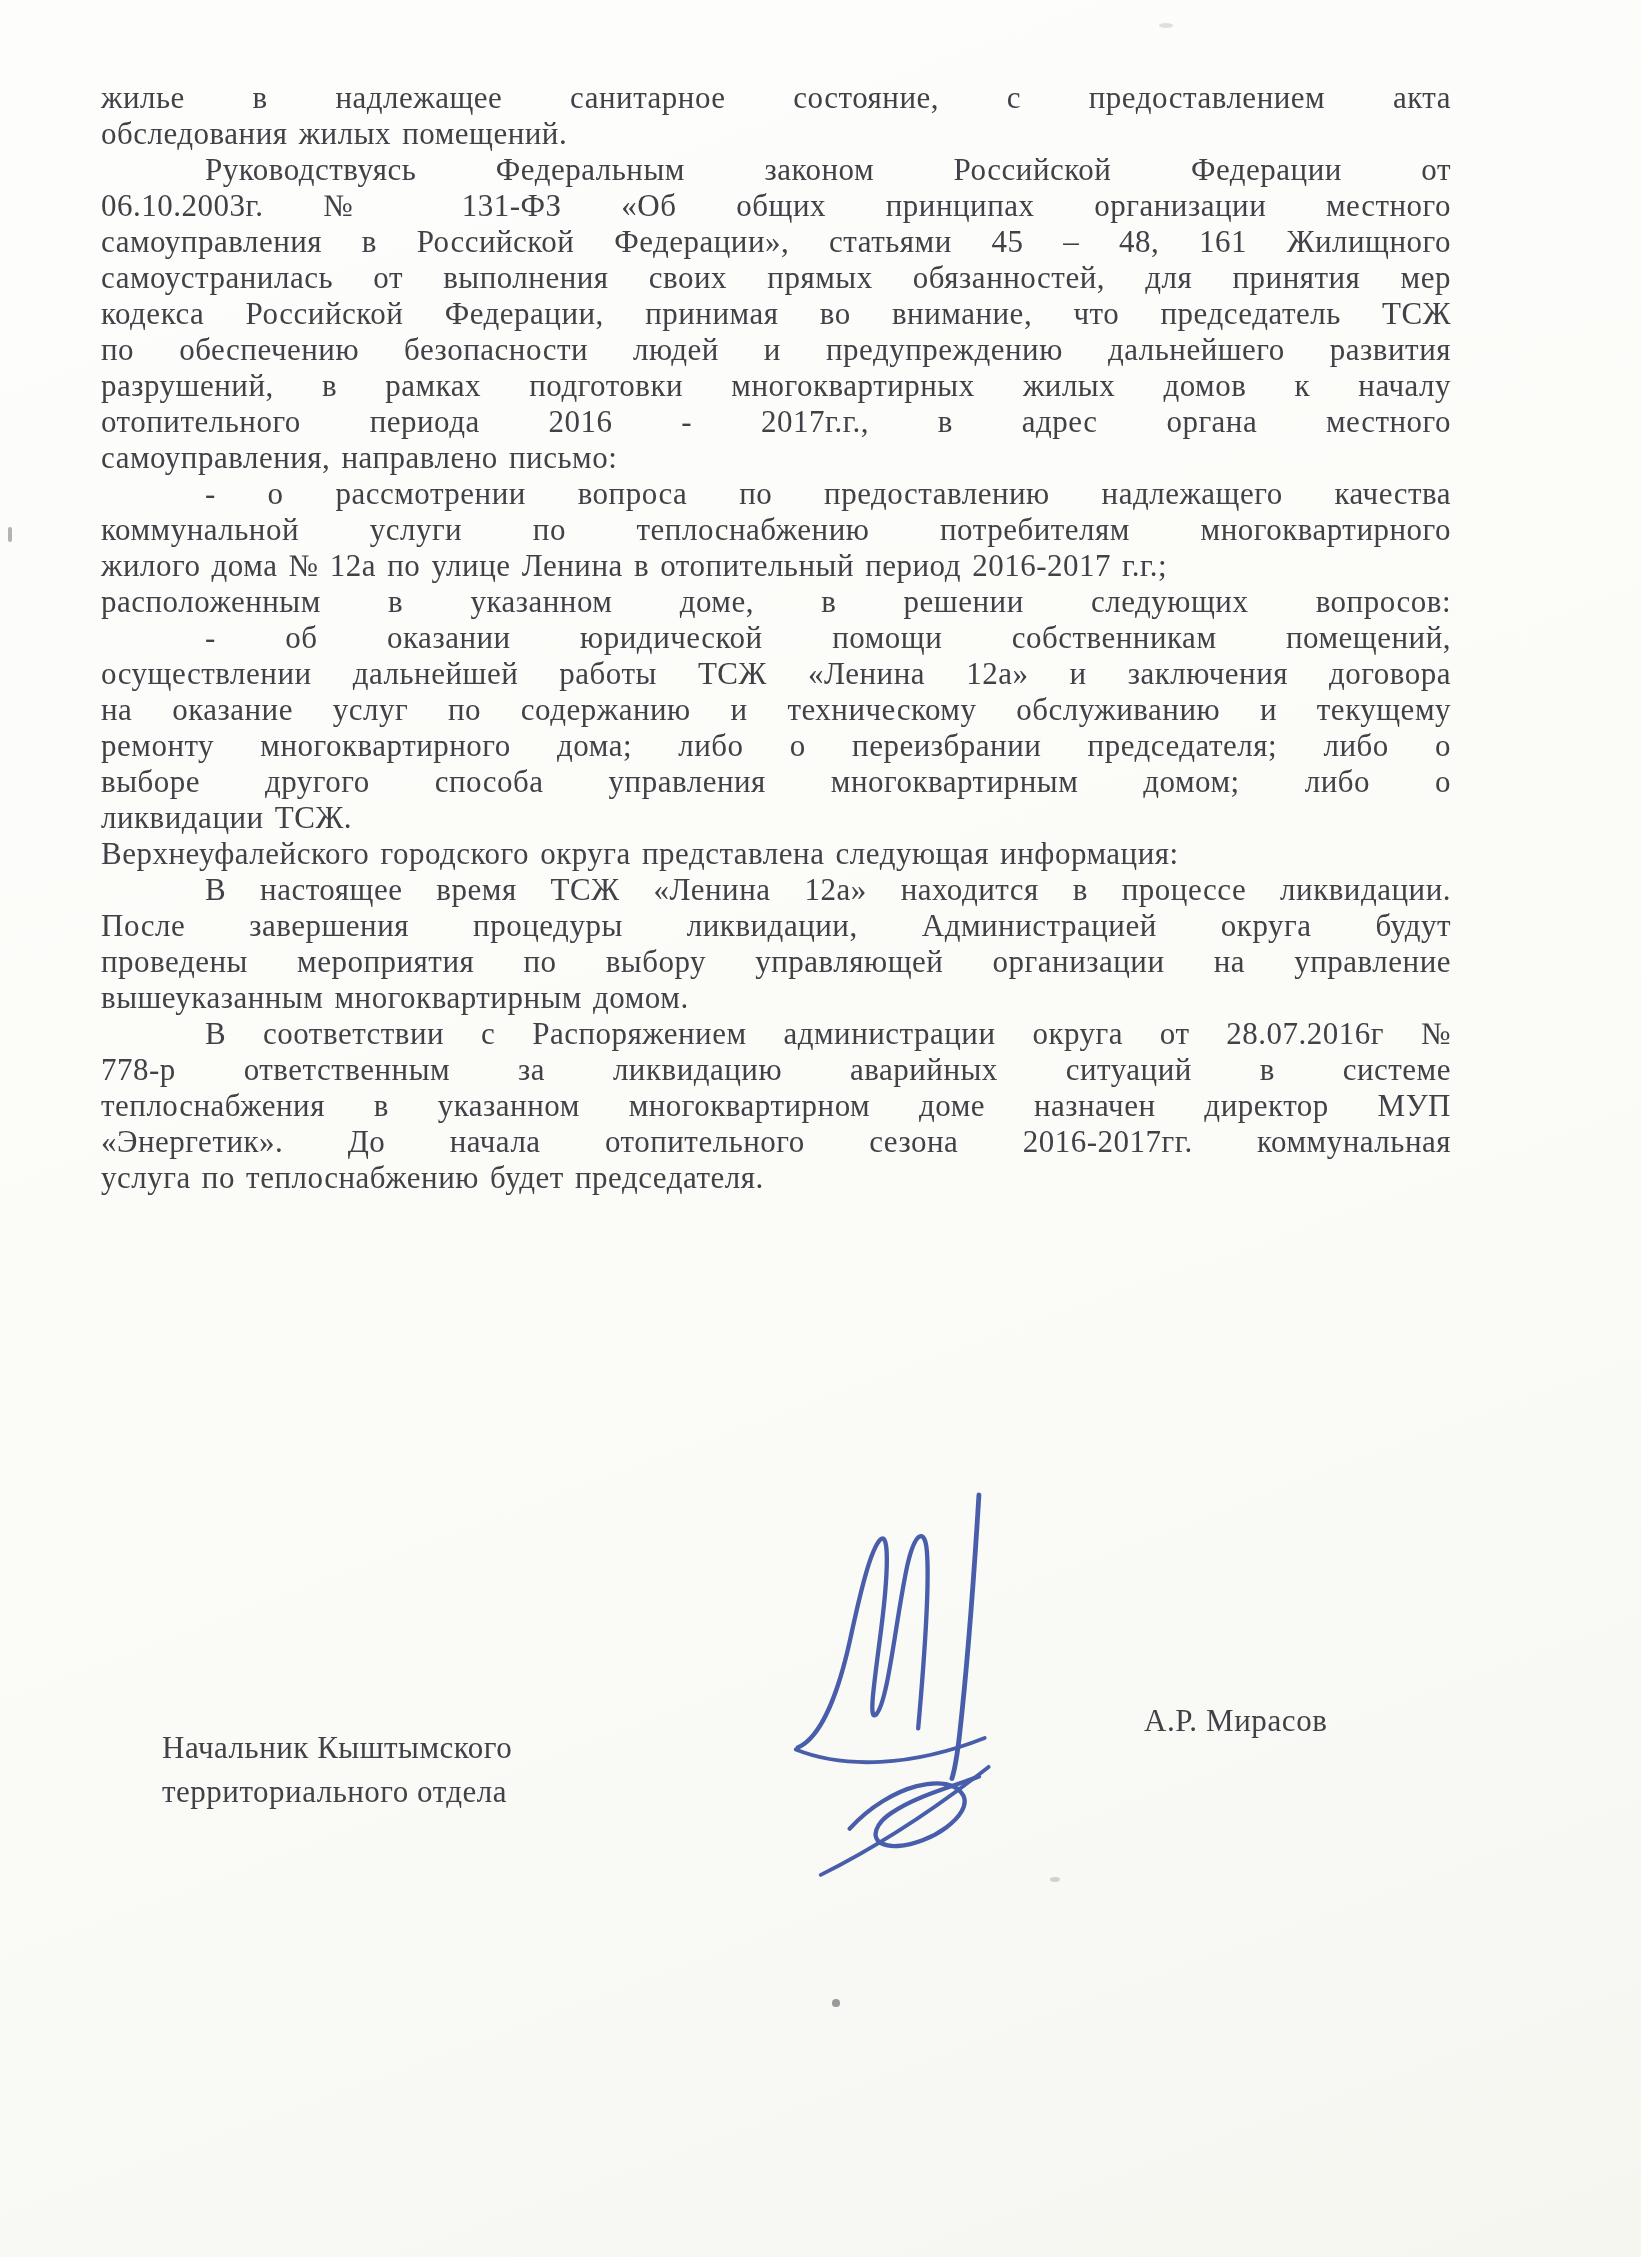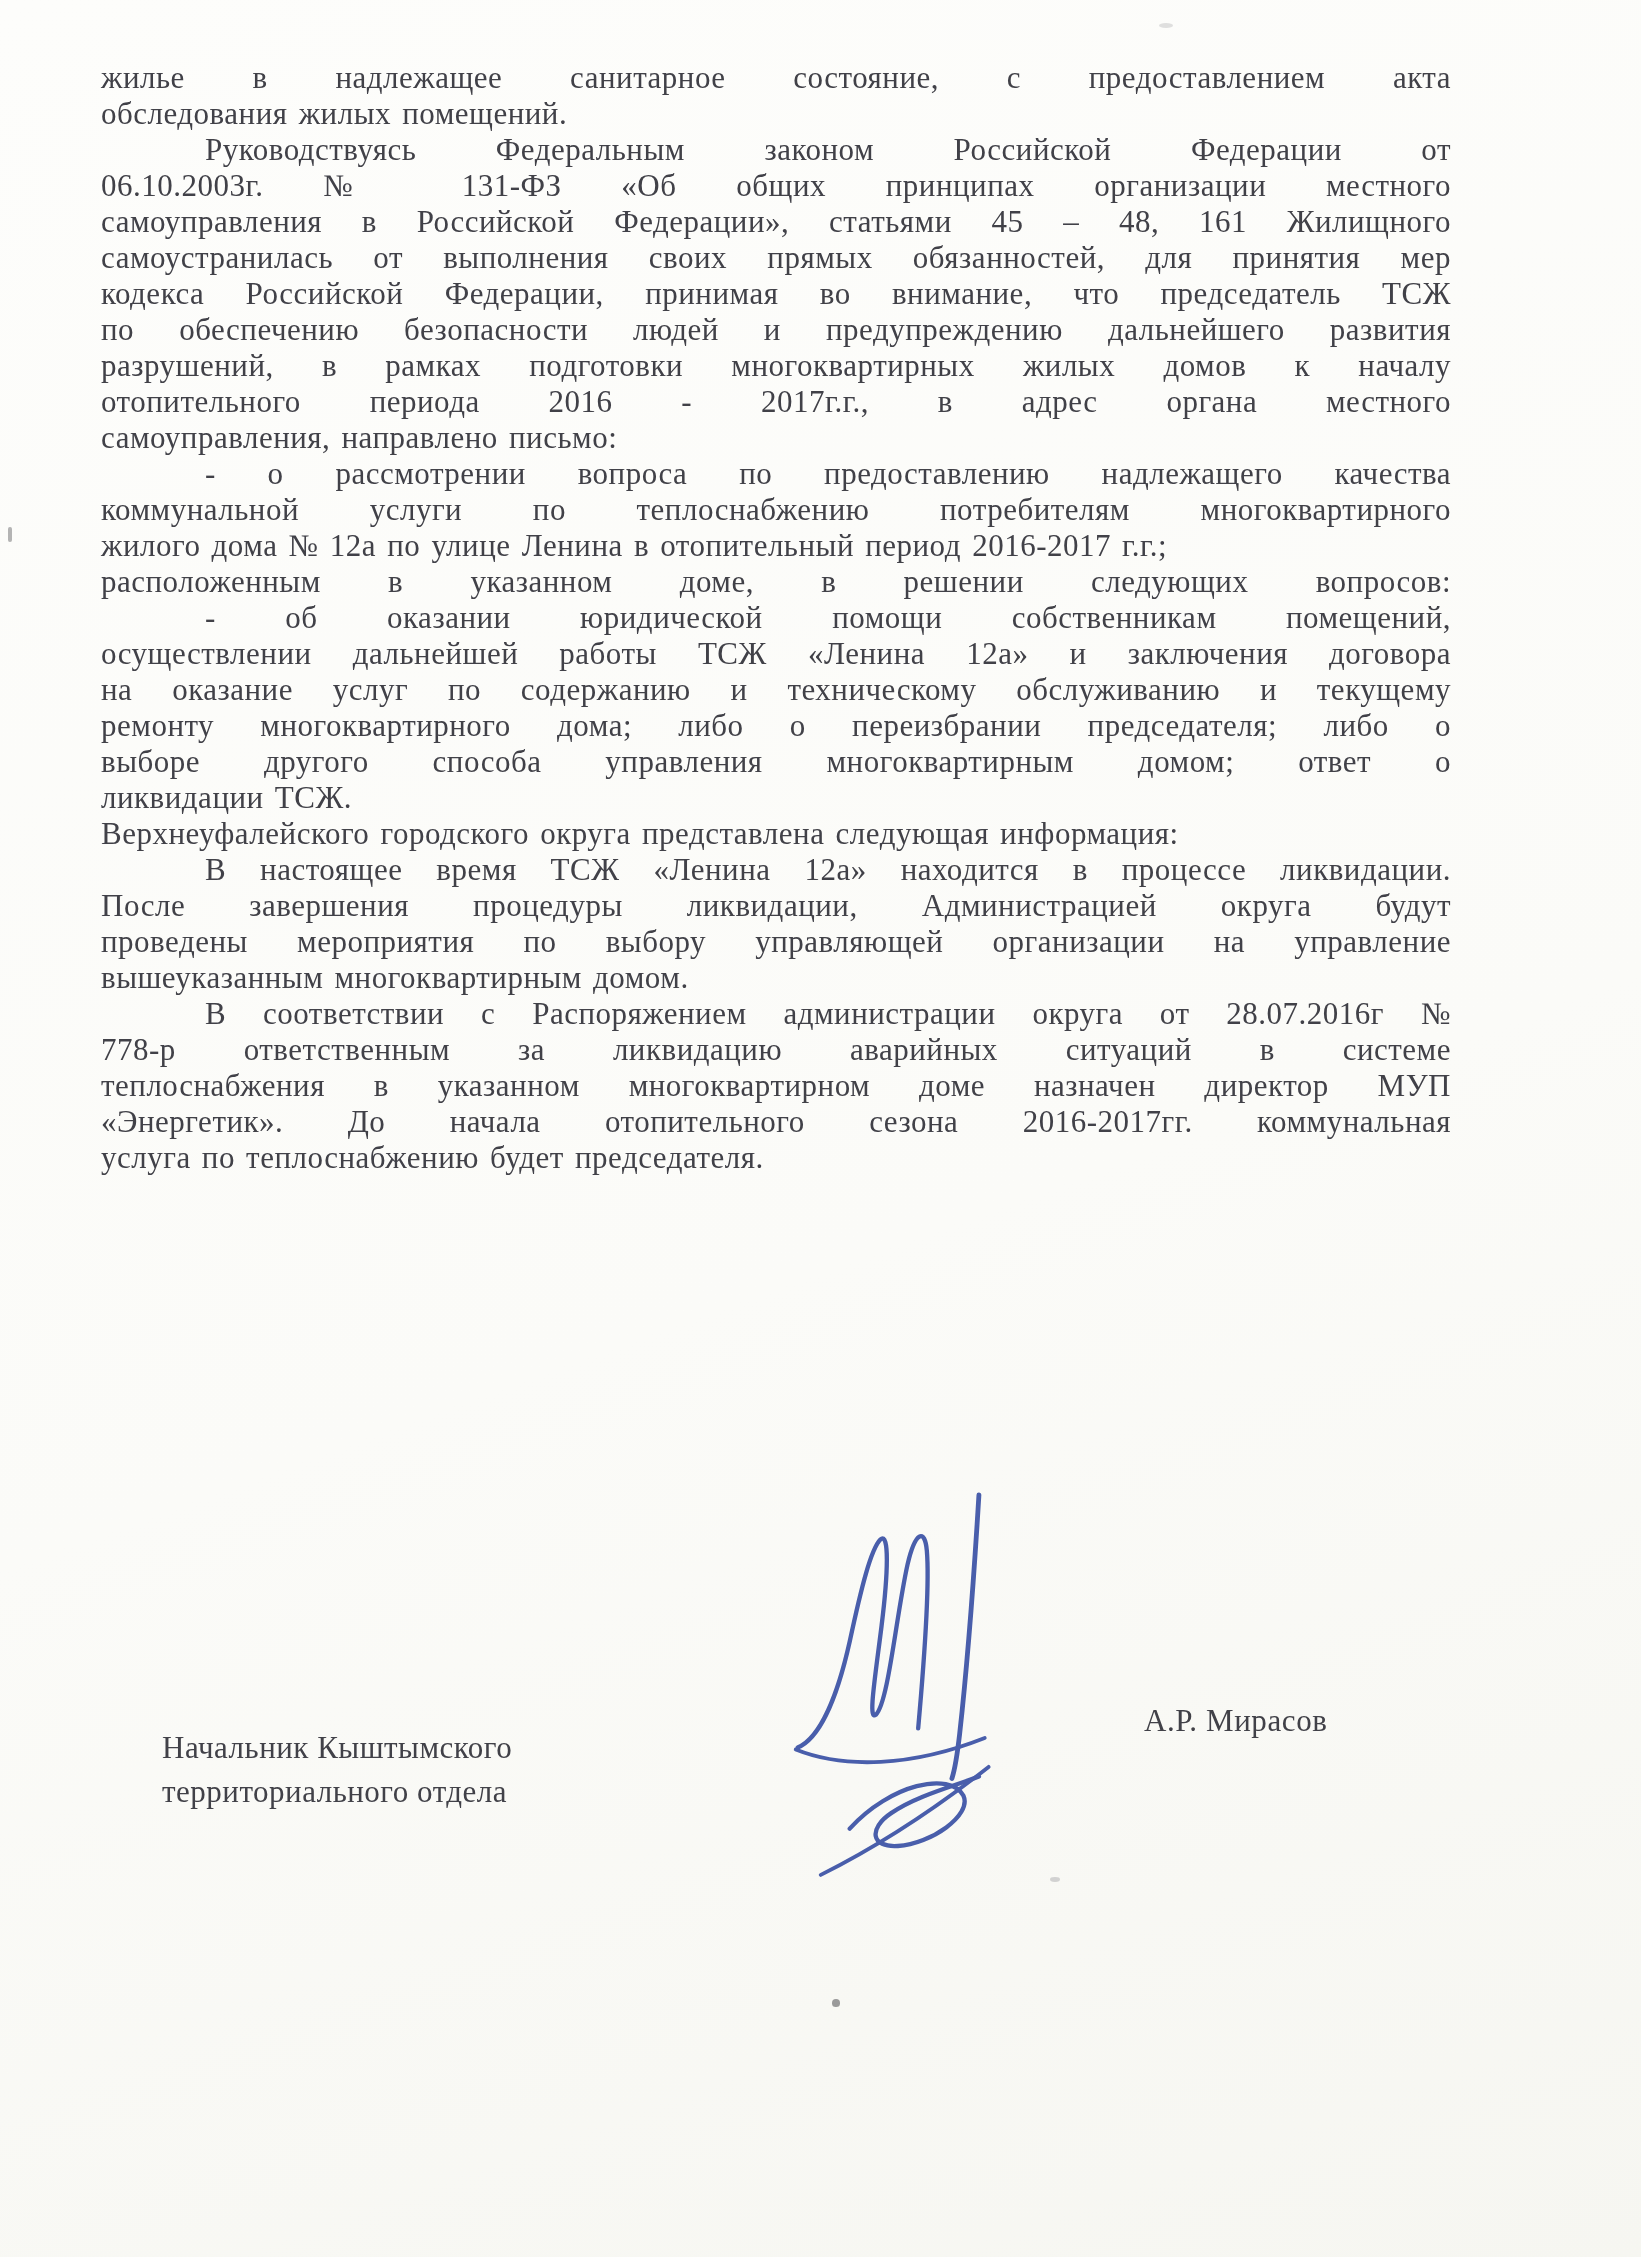--- a/index.html
+++ b/index.html
@@ -7,21 +7,21 @@
     position:relative;
     width:1641px;height:2257px;
     margin:0 auto;
     background:linear-gradient(160deg,#fdfdfb 0%,#fbfbf8 55%,#f6f6f1 100%);
     overflow:hidden;
     font-family:"Liberation Serif","DejaVu Serif",serif;
     color:#414148;
   }
   .body-text{
     position:absolute;
-    left:101px;top:60px;
+    left:101px;top:80px;
     width:1350px;
   }
   .para{margin:0;padding:0;}
   .line{
     font-size:31px;
     line-height:36px;
     letter-spacing:0.5px;
     word-spacing:2.9px;
     text-align:justify;
     text-align-last:justify;
@@ -77,21 +77,21 @@
       <div class="line">коммунальной услуги по теплоснабжению потребителям многоквартирного</div>
       <div class="line last">жилого дома № 12а по улице Ленина в отопительный период 2016-2017 г.г.;</div>
     </div>
 
     <div class="para">
       <div class="line">расположенным в указанном доме, в решении следующих вопросов:</div>
       <div class="line ind">- об оказании юридической помощи собственникам помещений,</div>
       <div class="line">осуществлении дальнейшей работы ТСЖ «Ленина 12а» и заключения договора</div>
       <div class="line">на оказание услуг по содержанию и техническому обслуживанию и текущему</div>
       <div class="line">ремонту многоквартирного дома; либо о переизбрании председателя; либо о</div>
-      <div class="line">выборе другого способа управления многоквартирным домом; ответ о</div>
+      <div class="line">выборе другого способа управления многоквартирным домом; либо о</div>
       <div class="line last">ликвидации ТСЖ.</div>
     </div>
 
     <div class="para">
       <div class="line last">Верхнеуфалейского городского округа представлена следующая информация:</div>
     </div>
 
     <div class="para">
       <div class="line ind">В настоящее время ТСЖ «Ленина 12а» находится в процессе ликвидации.</div>
       <div class="line">После завершения процедуры ликвидации, Администрацией округа будут</div>

